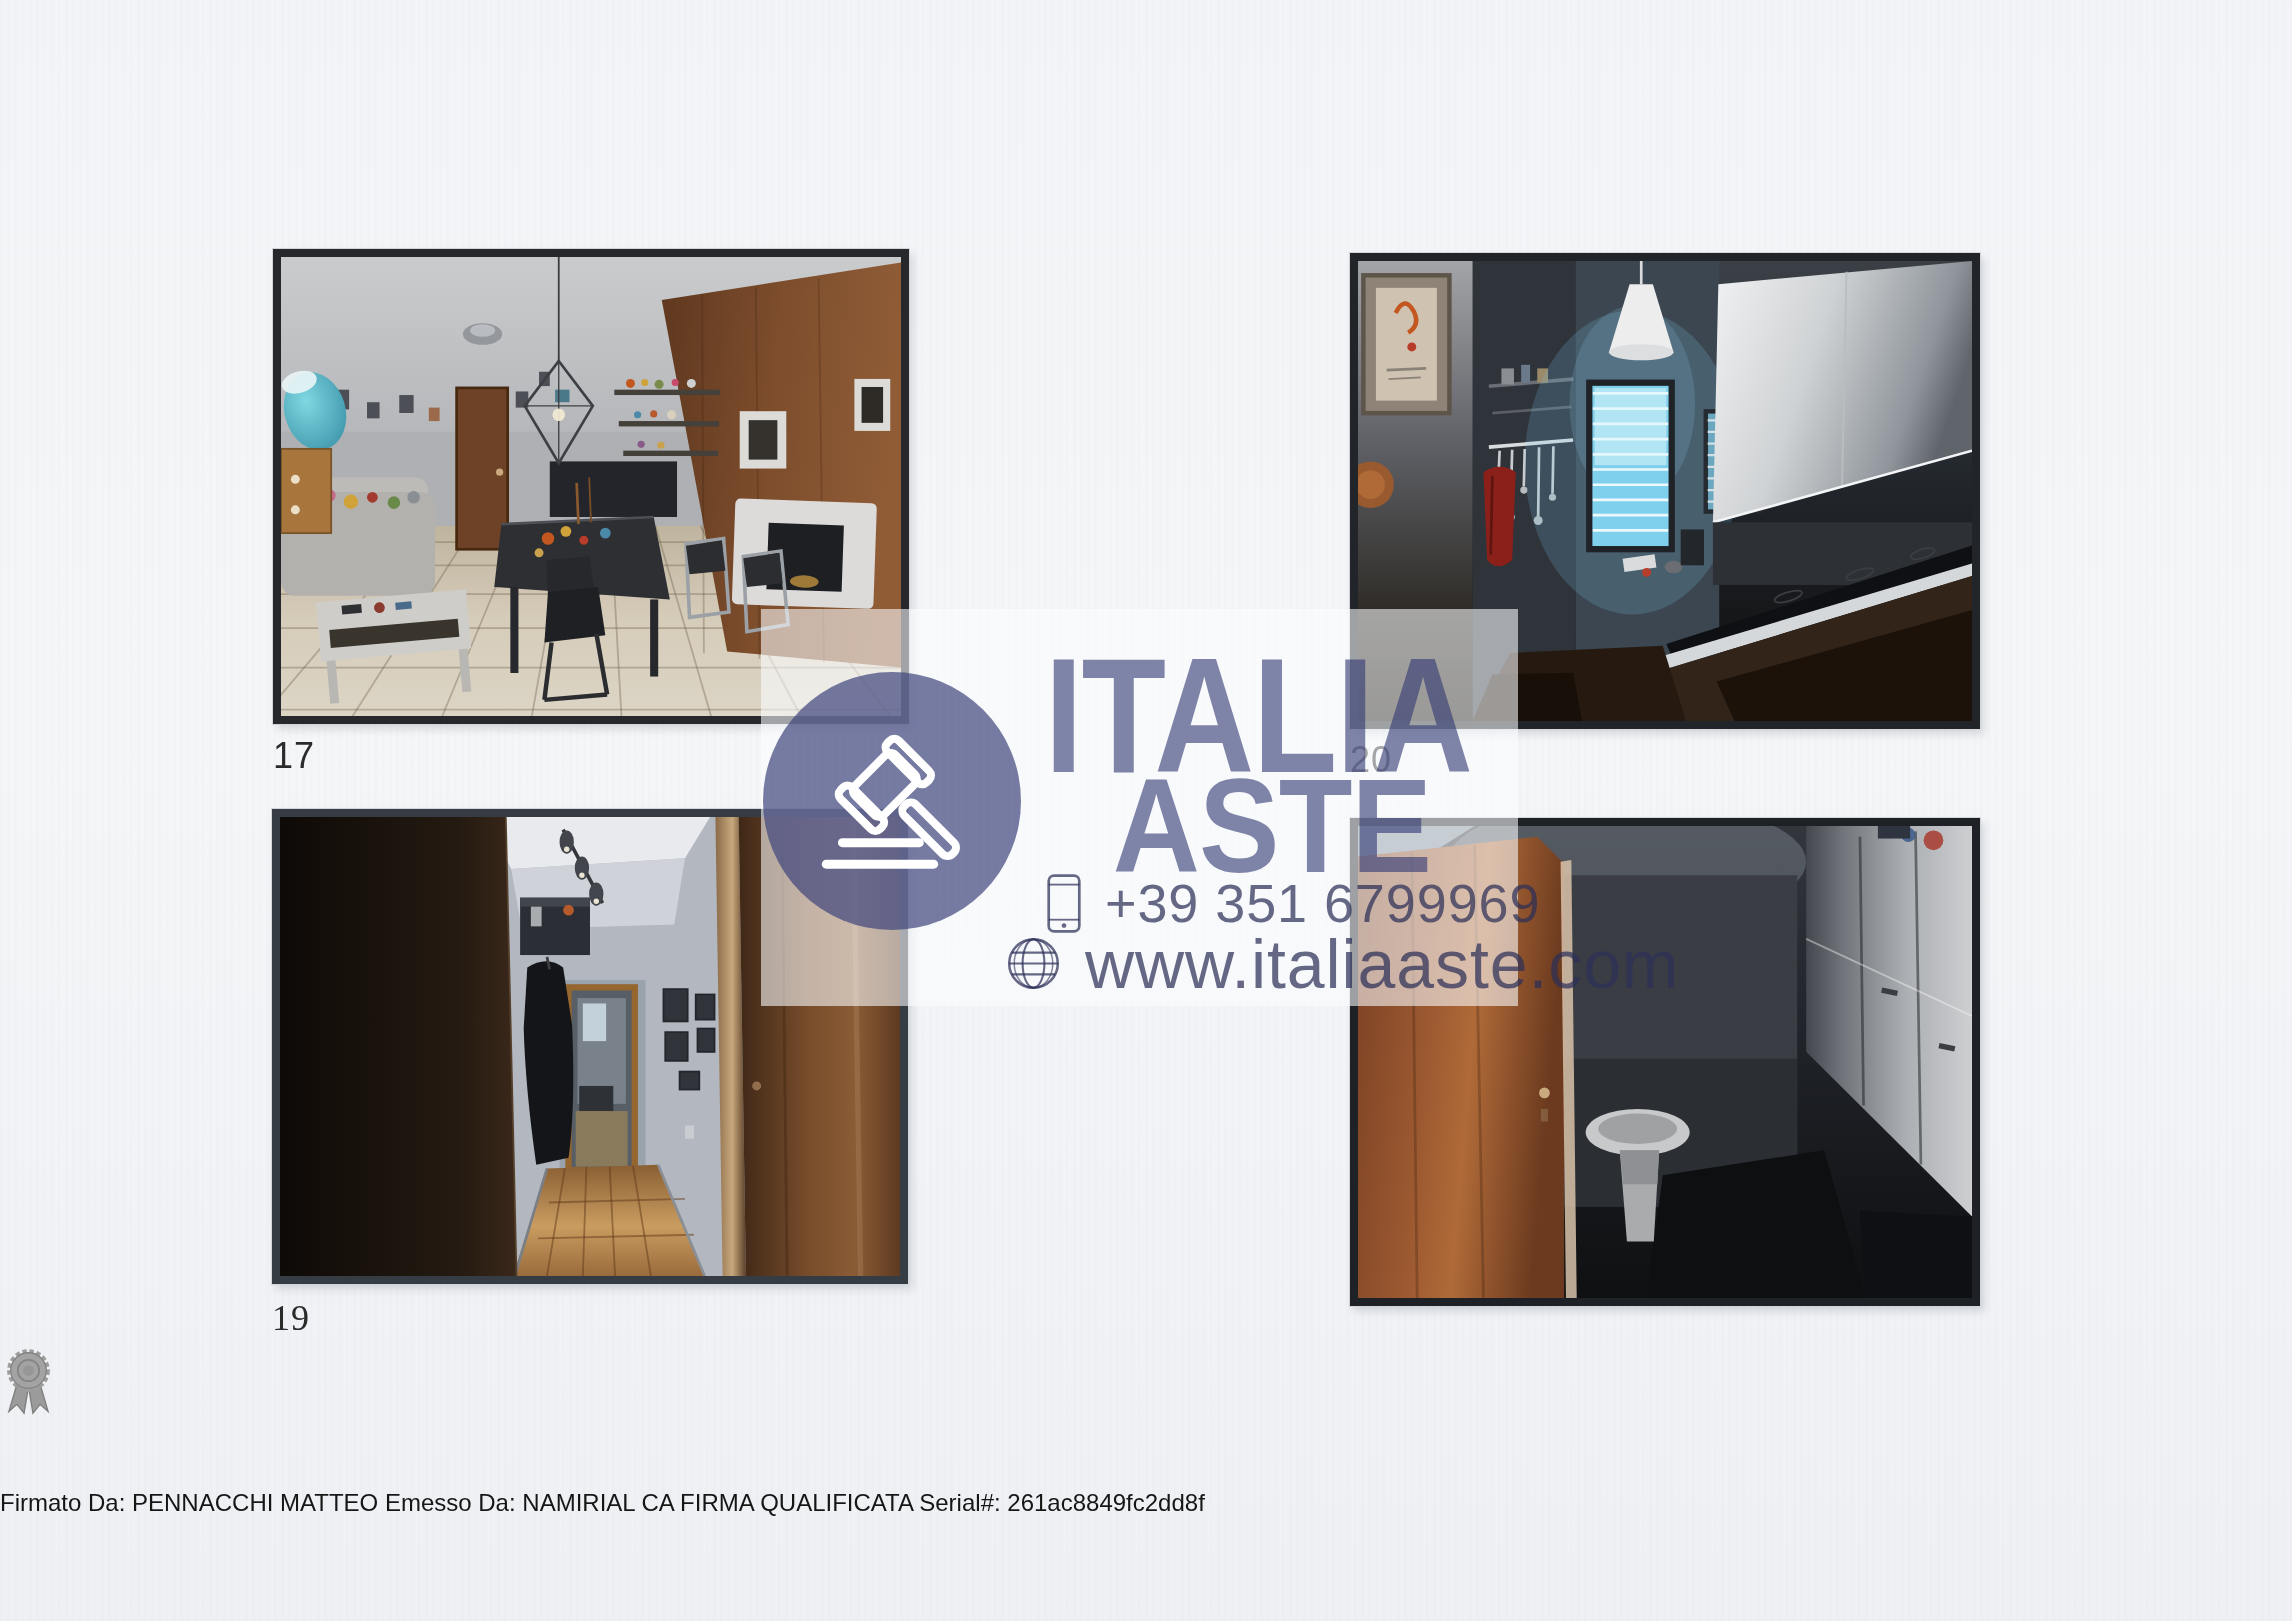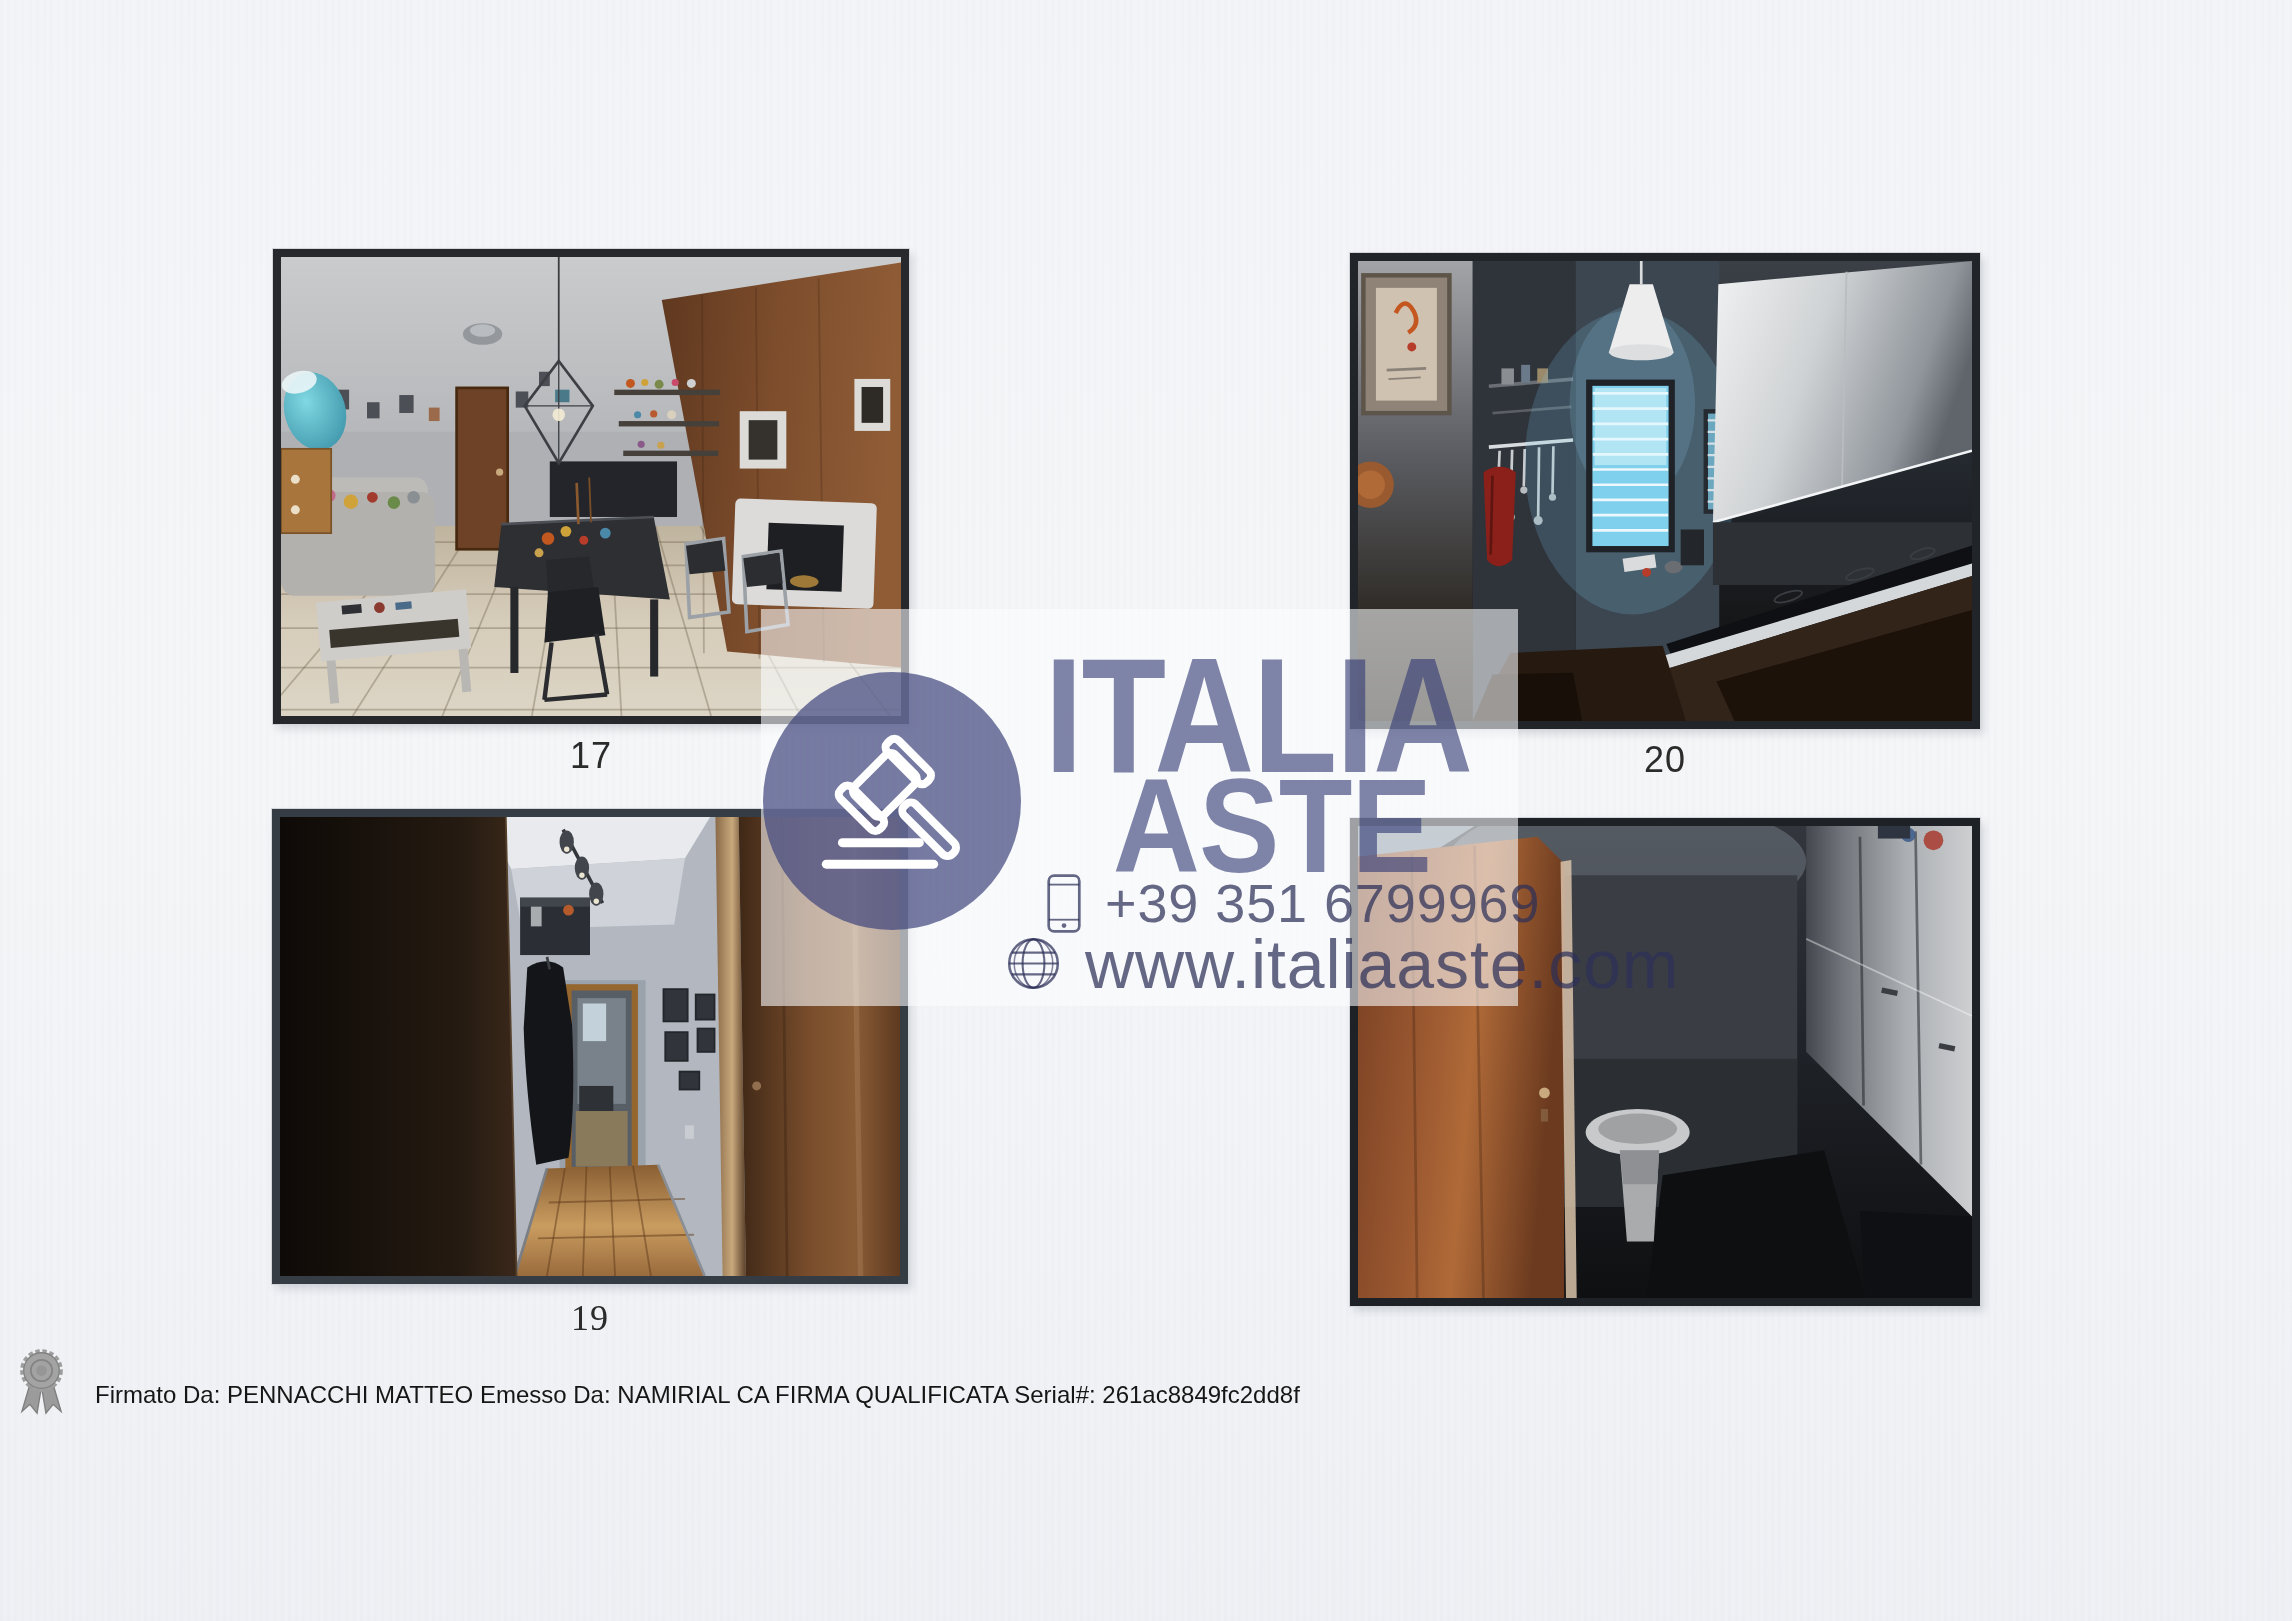--- a/index.html
+++ b/index.html
@@ -14,21 +14,21 @@
   
   .photo{position:absolute;margin:0;box-sizing:border-box;background:#3a3d42;overflow:hidden;
          box-shadow:3.6px 4.5px 8px rgba(90,100,115,.22);outline:1.8px solid #d2d5d9;}
   .photo svg{display:block;width:100%;height:100%;}
   #photo-17{left:273px;top:249px;width:636px;height:475px;border:8px solid #26282c;}
   #photo-18{left:1350px;top:253px;width:630px;height:476px;border:8px solid #212428;}
   #photo-19{left:272px;top:809px;width:636px;height:475px;border:8px solid #353c44;}
   #photo-20{left:1350px;top:818px;width:630px;height:488px;border:8px solid #1e2125;}
 
   
-  .caption{position:absolute;text-align:center;font:400 36px/1 "Liberation Sans",sans-serif;
+  .caption{position:absolute;text-align:left;font:400 36px/1 "Liberation Sans",sans-serif;
            color:#2b2b2b;letter-spacing:0.9px;}
   #caption-17{left:273px;top:738px;width:636px;}
   #caption-18{left:1350px;top:742px;width:630px;}
   #caption-19{left:272px;top:1300px;width:636px;font-family:Liberation Serif, serif;}
   #caption-20{left:1350px;top:1309px;width:630px;}
 
   
   .watermark{position:absolute;inset:0;z-index:30;pointer-events:none;}
   .wm-band{position:absolute;left:761px;top:609px;width:757px;height:397px;
            background:rgba(252,253,255,.58);}
@@ -39,21 +39,21 @@
             white-space:nowrap;text-align:center;}
   #wm-title-1{left:1003px;top:634px;width:510px;font-size:163px;transform:scaleX(.85);transform-origin:center;letter-spacing:-1.8px;}
   #wm-title-2{left:1021px;top:759px;width:502px;font-size:134px;transform:scaleX(.90);transform-origin:center;letter-spacing:-0.9px;}
   .wm-row{position:absolute;display:flex;align-items:center;gap:23px;
           color:rgba(45,47,88,.72);font-weight:400;white-space:nowrap;}
   #wm-phone{left:1046px;top:871px;height:64px;font-size:54px;letter-spacing:0.9px;}
   #wm-web{left:1005px;top:933px;height:61px;font-size:68px;letter-spacing:0.9px;}
   .wm-ic{flex:0 0 auto;}
 
   
-  .signature{position:absolute;left:13px;top:1347px;display:flex;align-items:flex-start;gap:25px;}
+  .signature{position:absolute;left:0;top:1347px;display:flex;align-items:flex-start;gap:36px;flex-direction:column;}
   .signature-text{margin-top:34px;font:400 24px/1.2 "Liberation Sans",sans-serif;color:#161616;}
 </style>
 </head>
 <body>
 
 <div class="page">
 
   <figure class="photo" id="photo-17">
     <svg viewBox="0 0 692 512" preserveAspectRatio="none">
       <defs>

